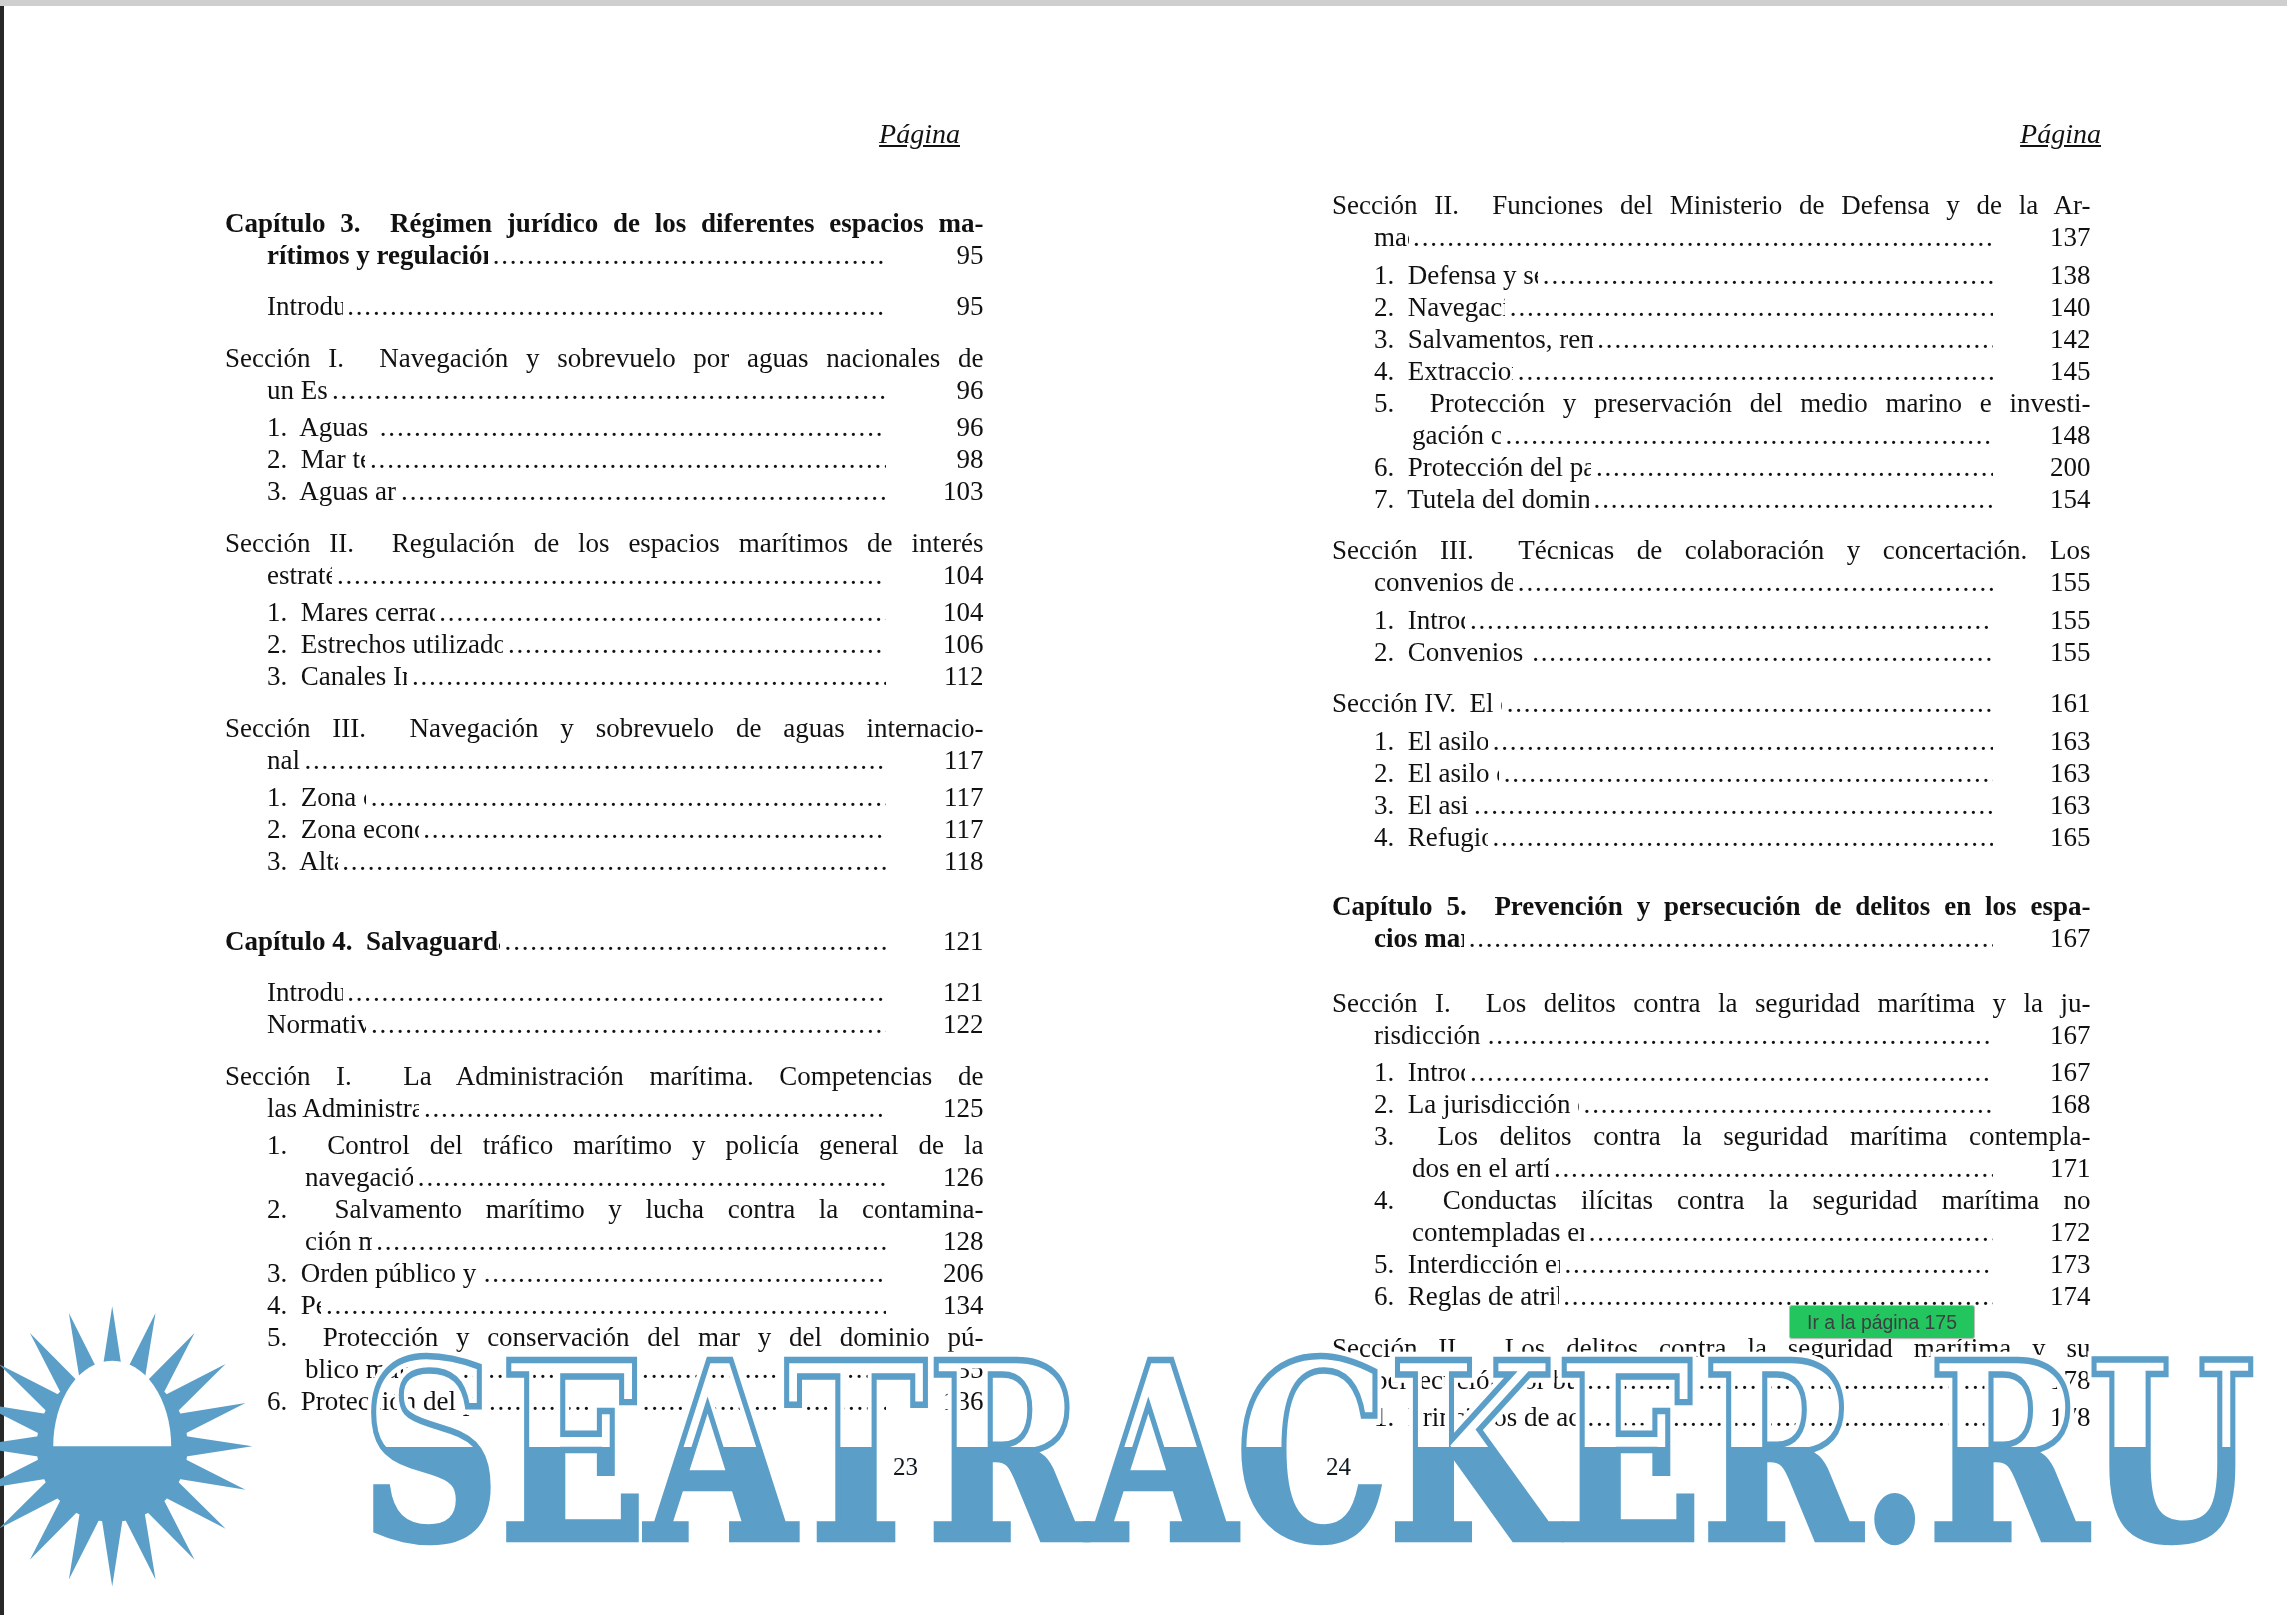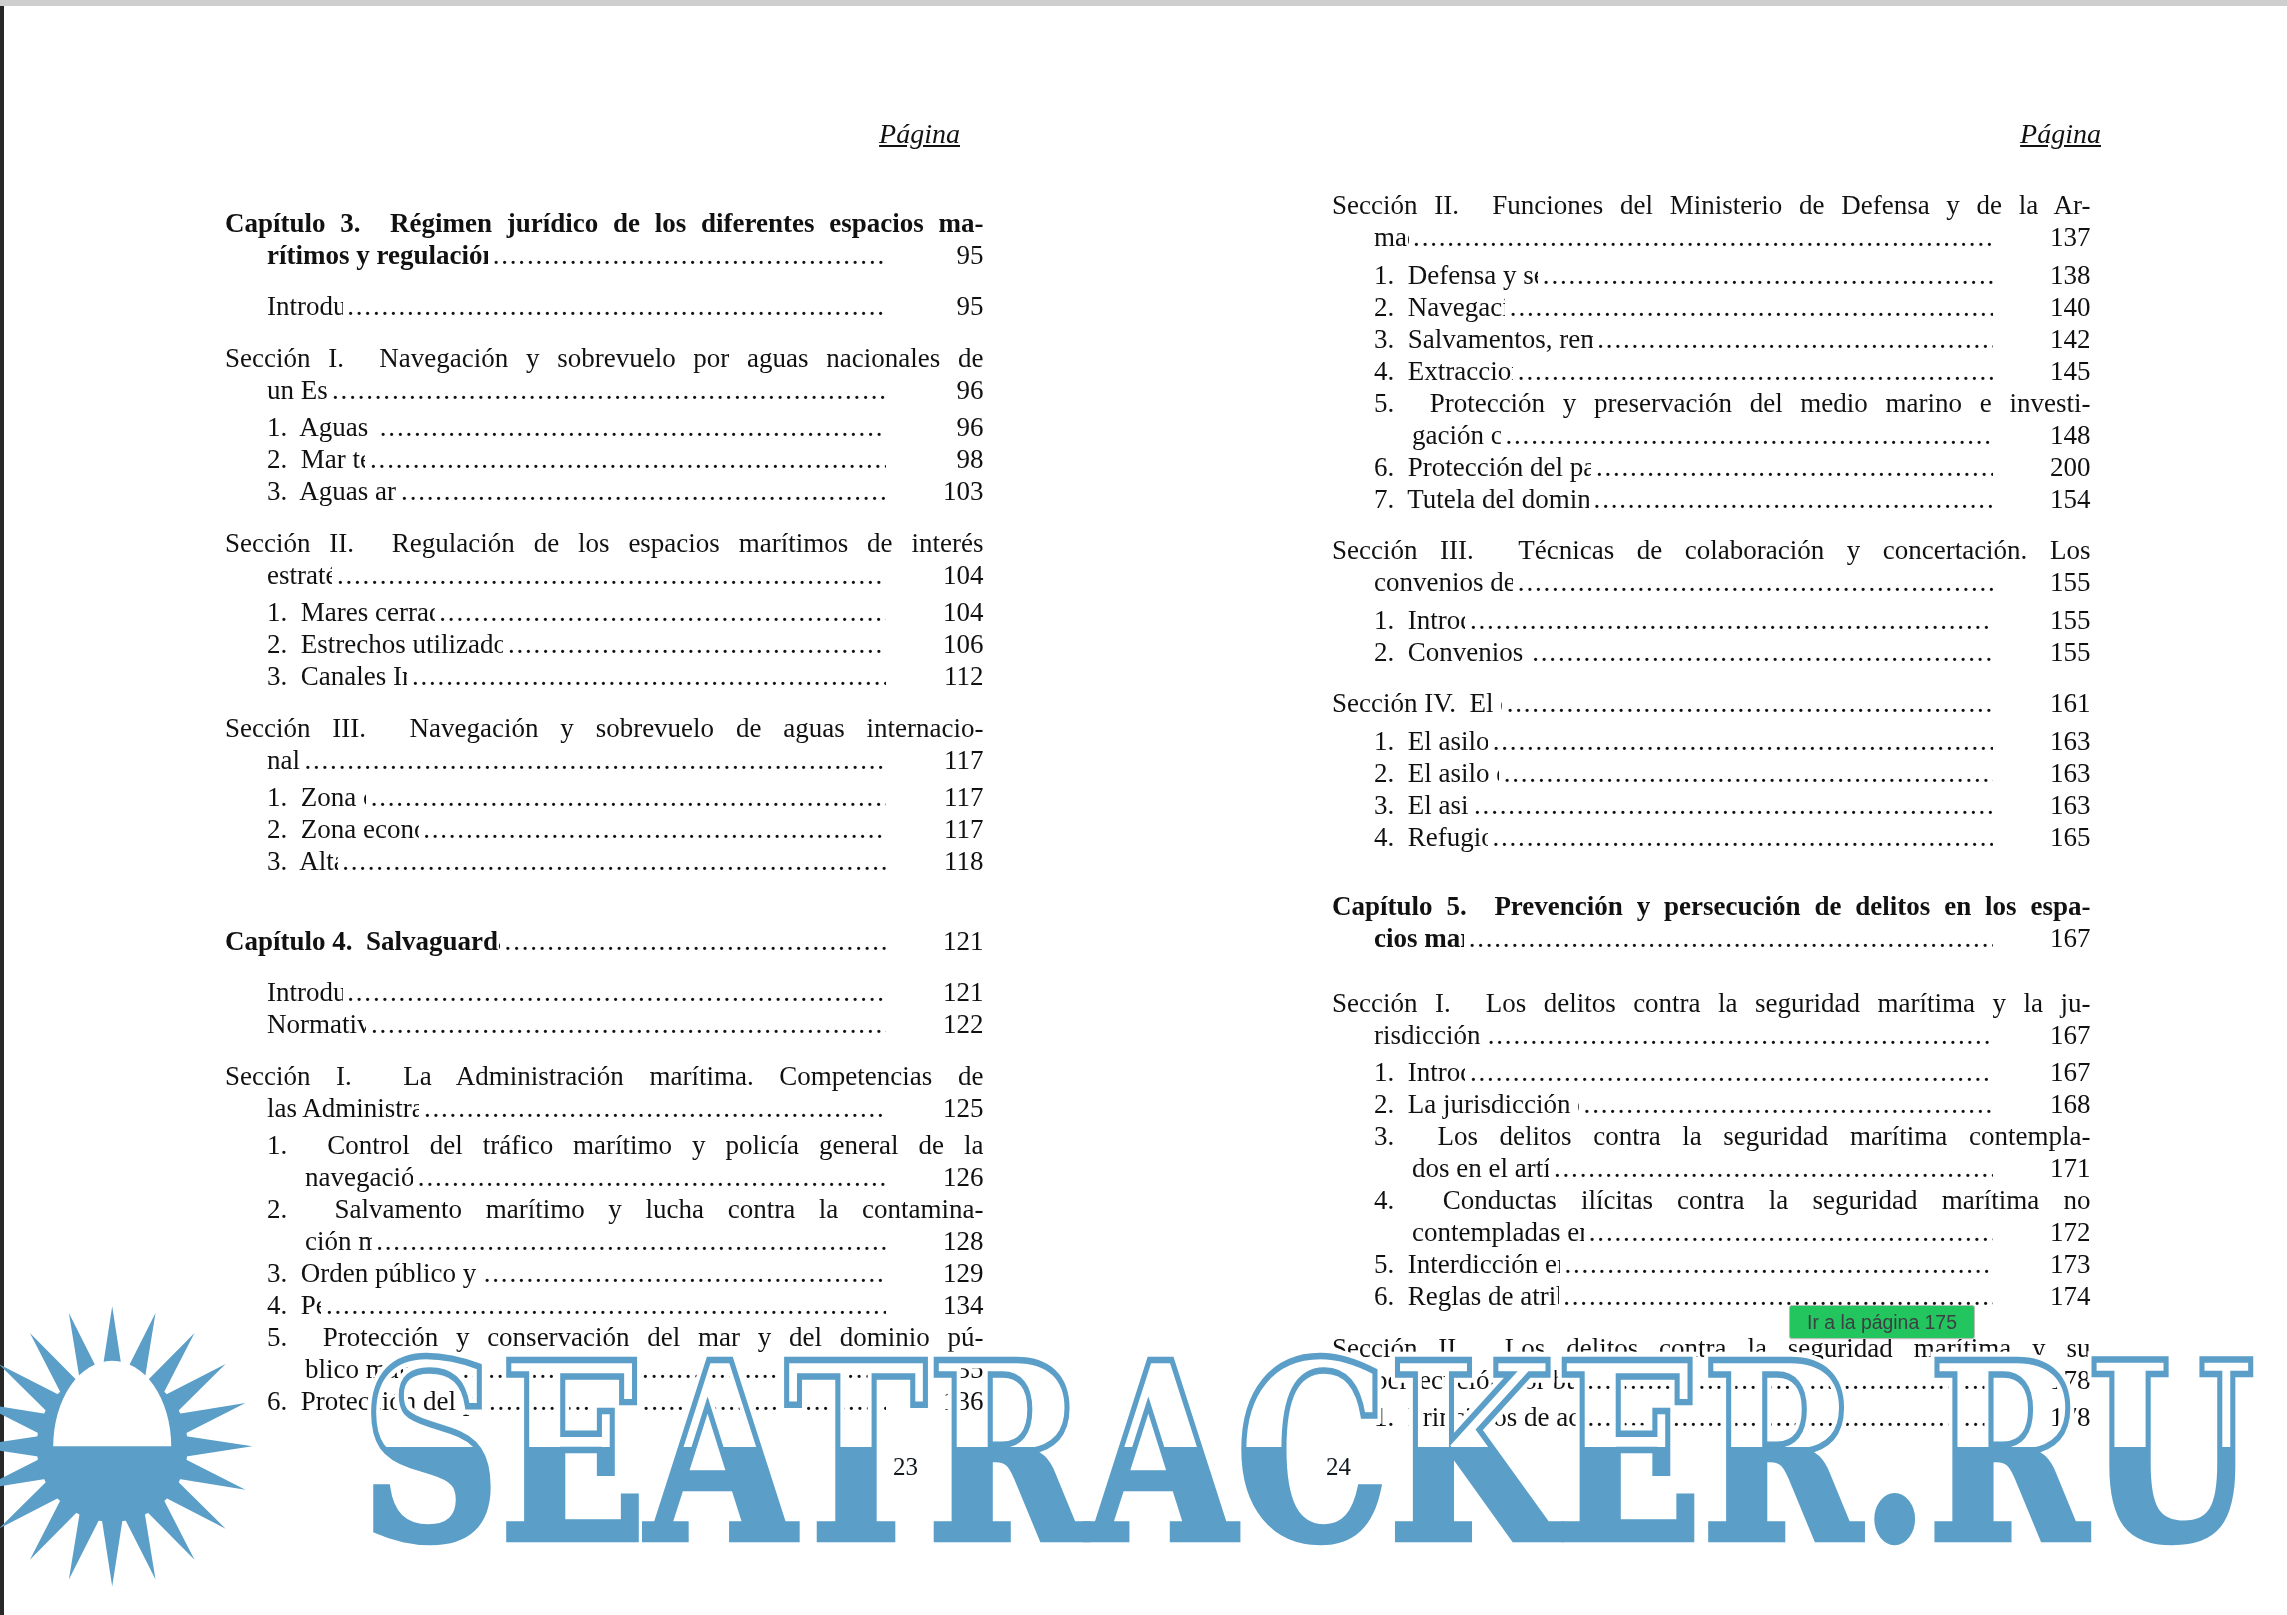--- a/index.html
+++ b/index.html
@@ -178,21 +178,21 @@
       <span class="t">2.  Salvamento marítimo y lucha contra la contamina-</span>
     </div>
     <div class="row item-cont">
       <span class="t">ción marina</span>
       <span class="dots"></span>
       <span class="pg">128</span>
     </div>
     <div class="row item">
       <span class="t">3.  Orden público y lucha contra la delincuencia</span>
       <span class="dots"></span>
-      <span class="pg">129</span>
+      <span class="pg">206</span>
     </div>
     <div class="row item">
       <span class="t">4.  Pesca</span>
       <span class="dots"></span>
       <span class="pg">134</span>
     </div>
     <div class="row item fill">
       <span class="t">5.  Protección y conservación del mar y del dominio pú-</span>
     </div>
     <div class="row item-cont">

